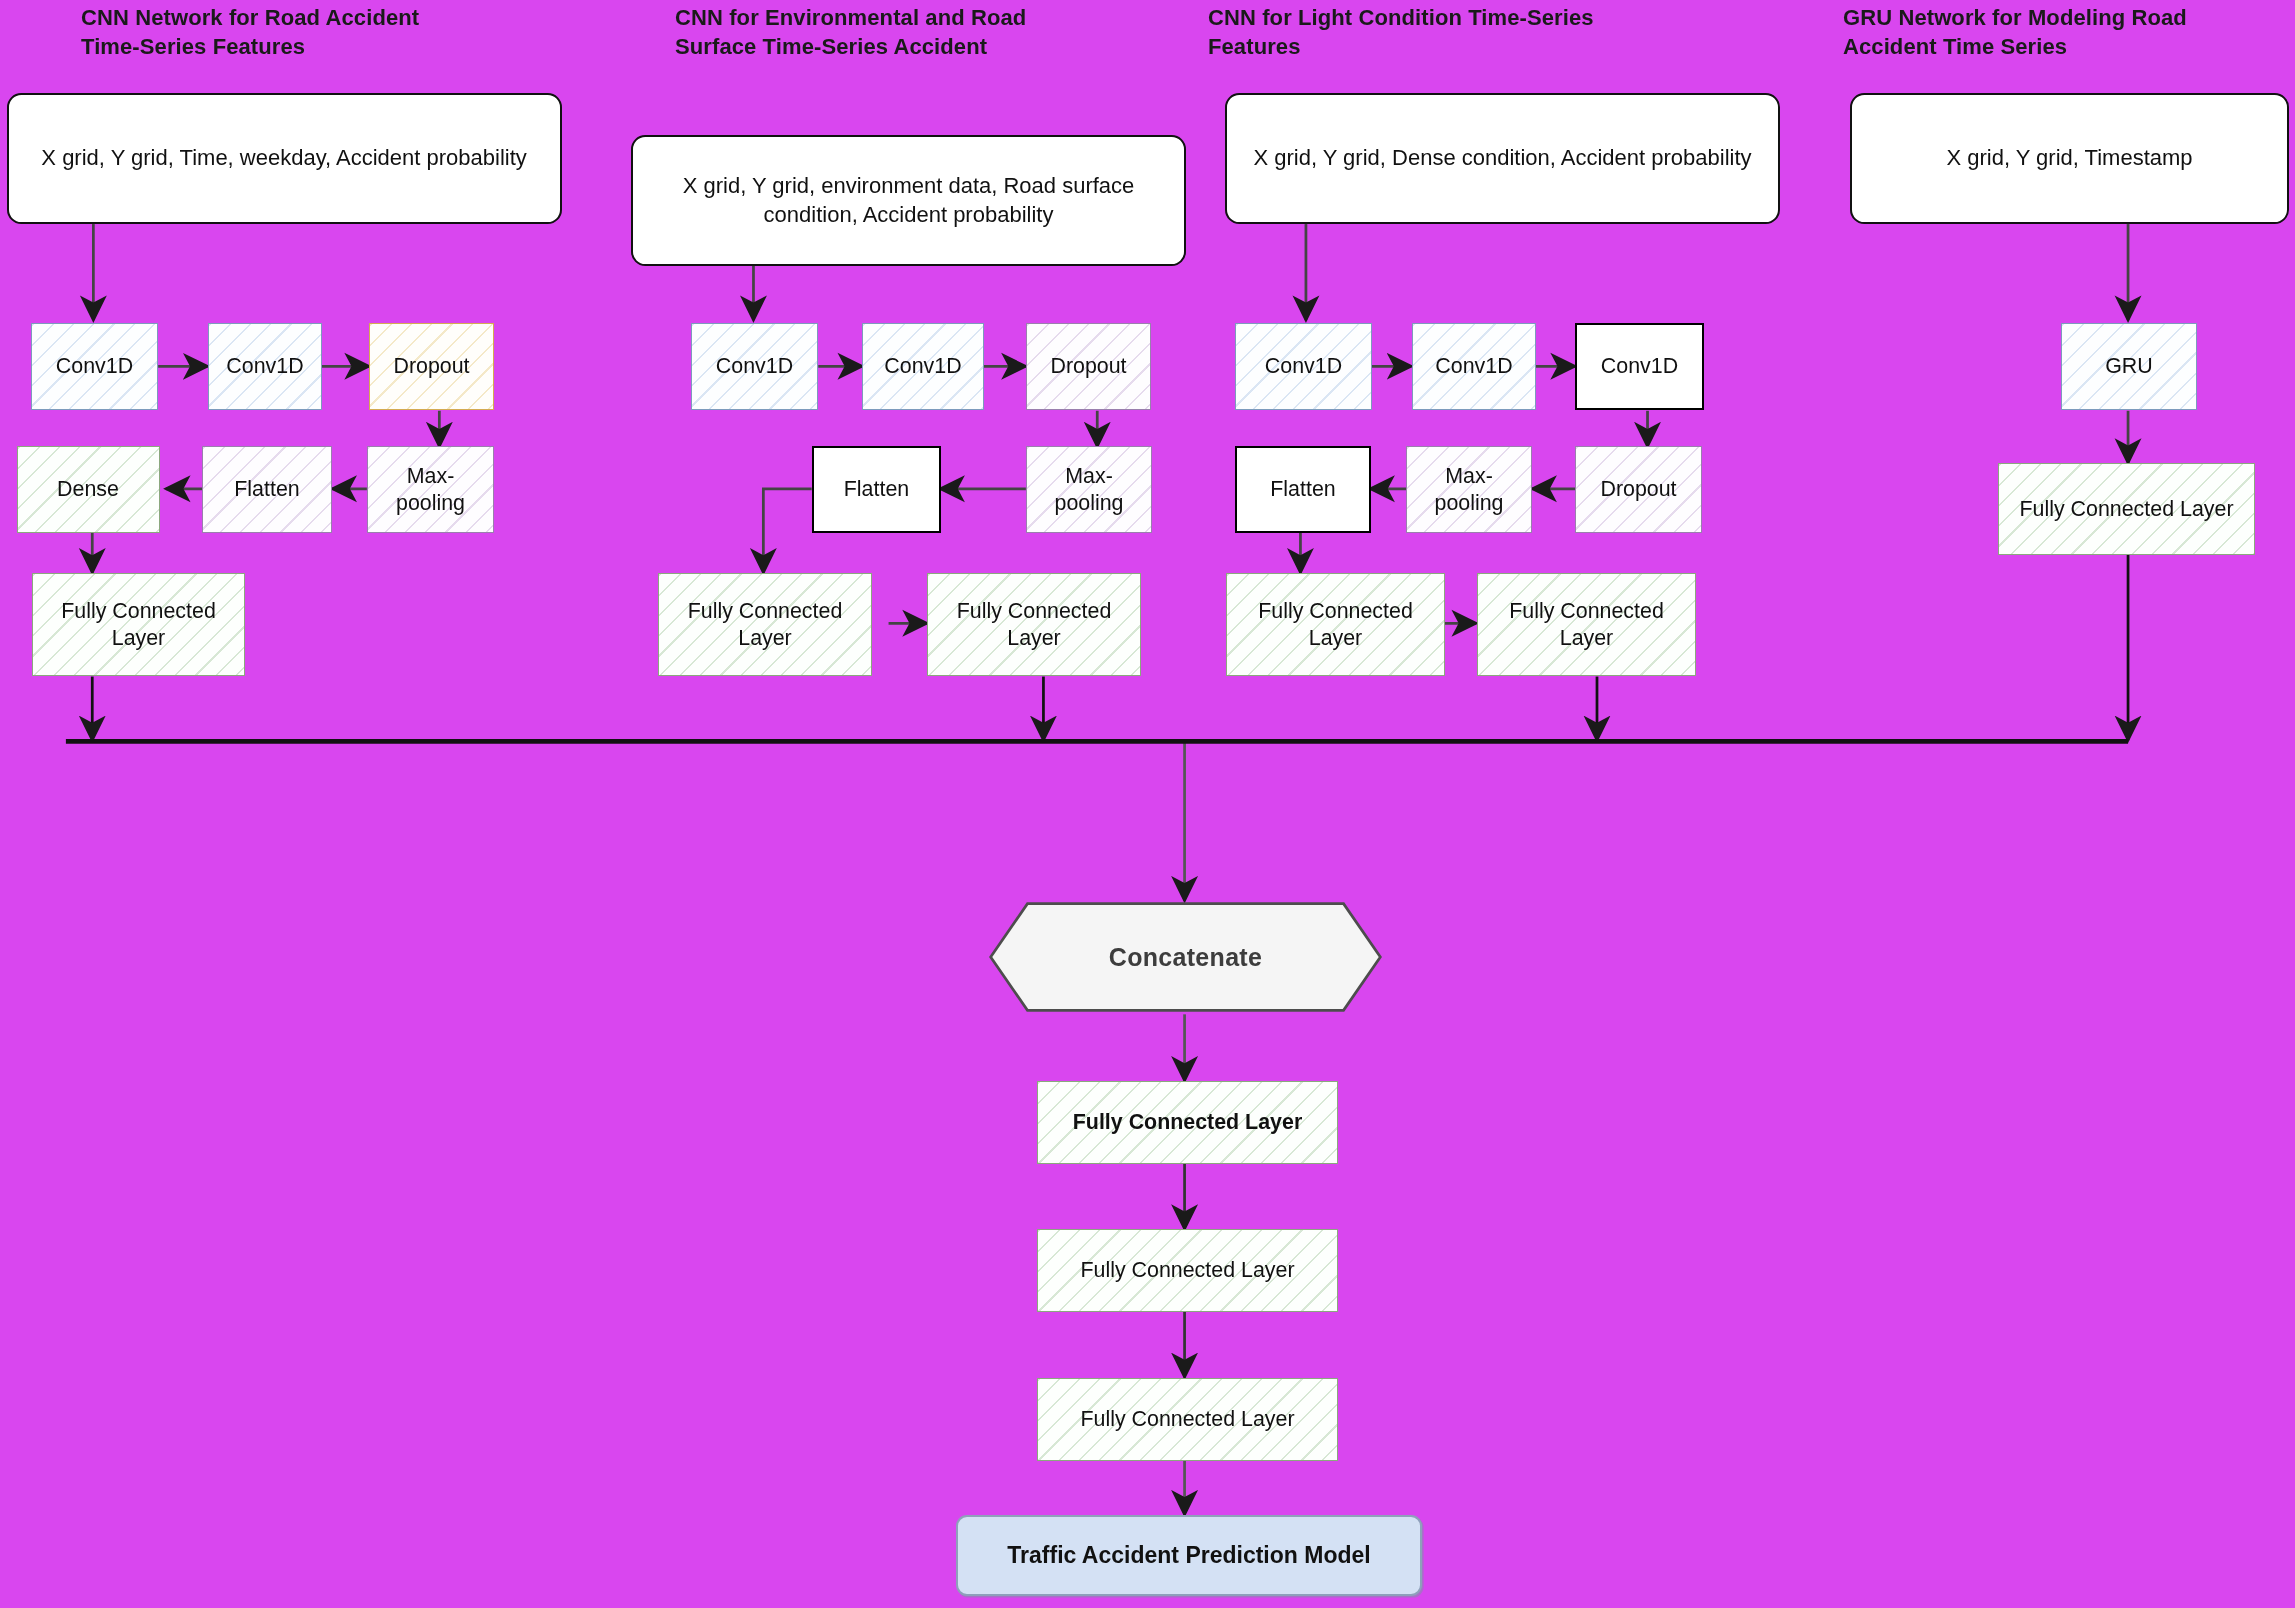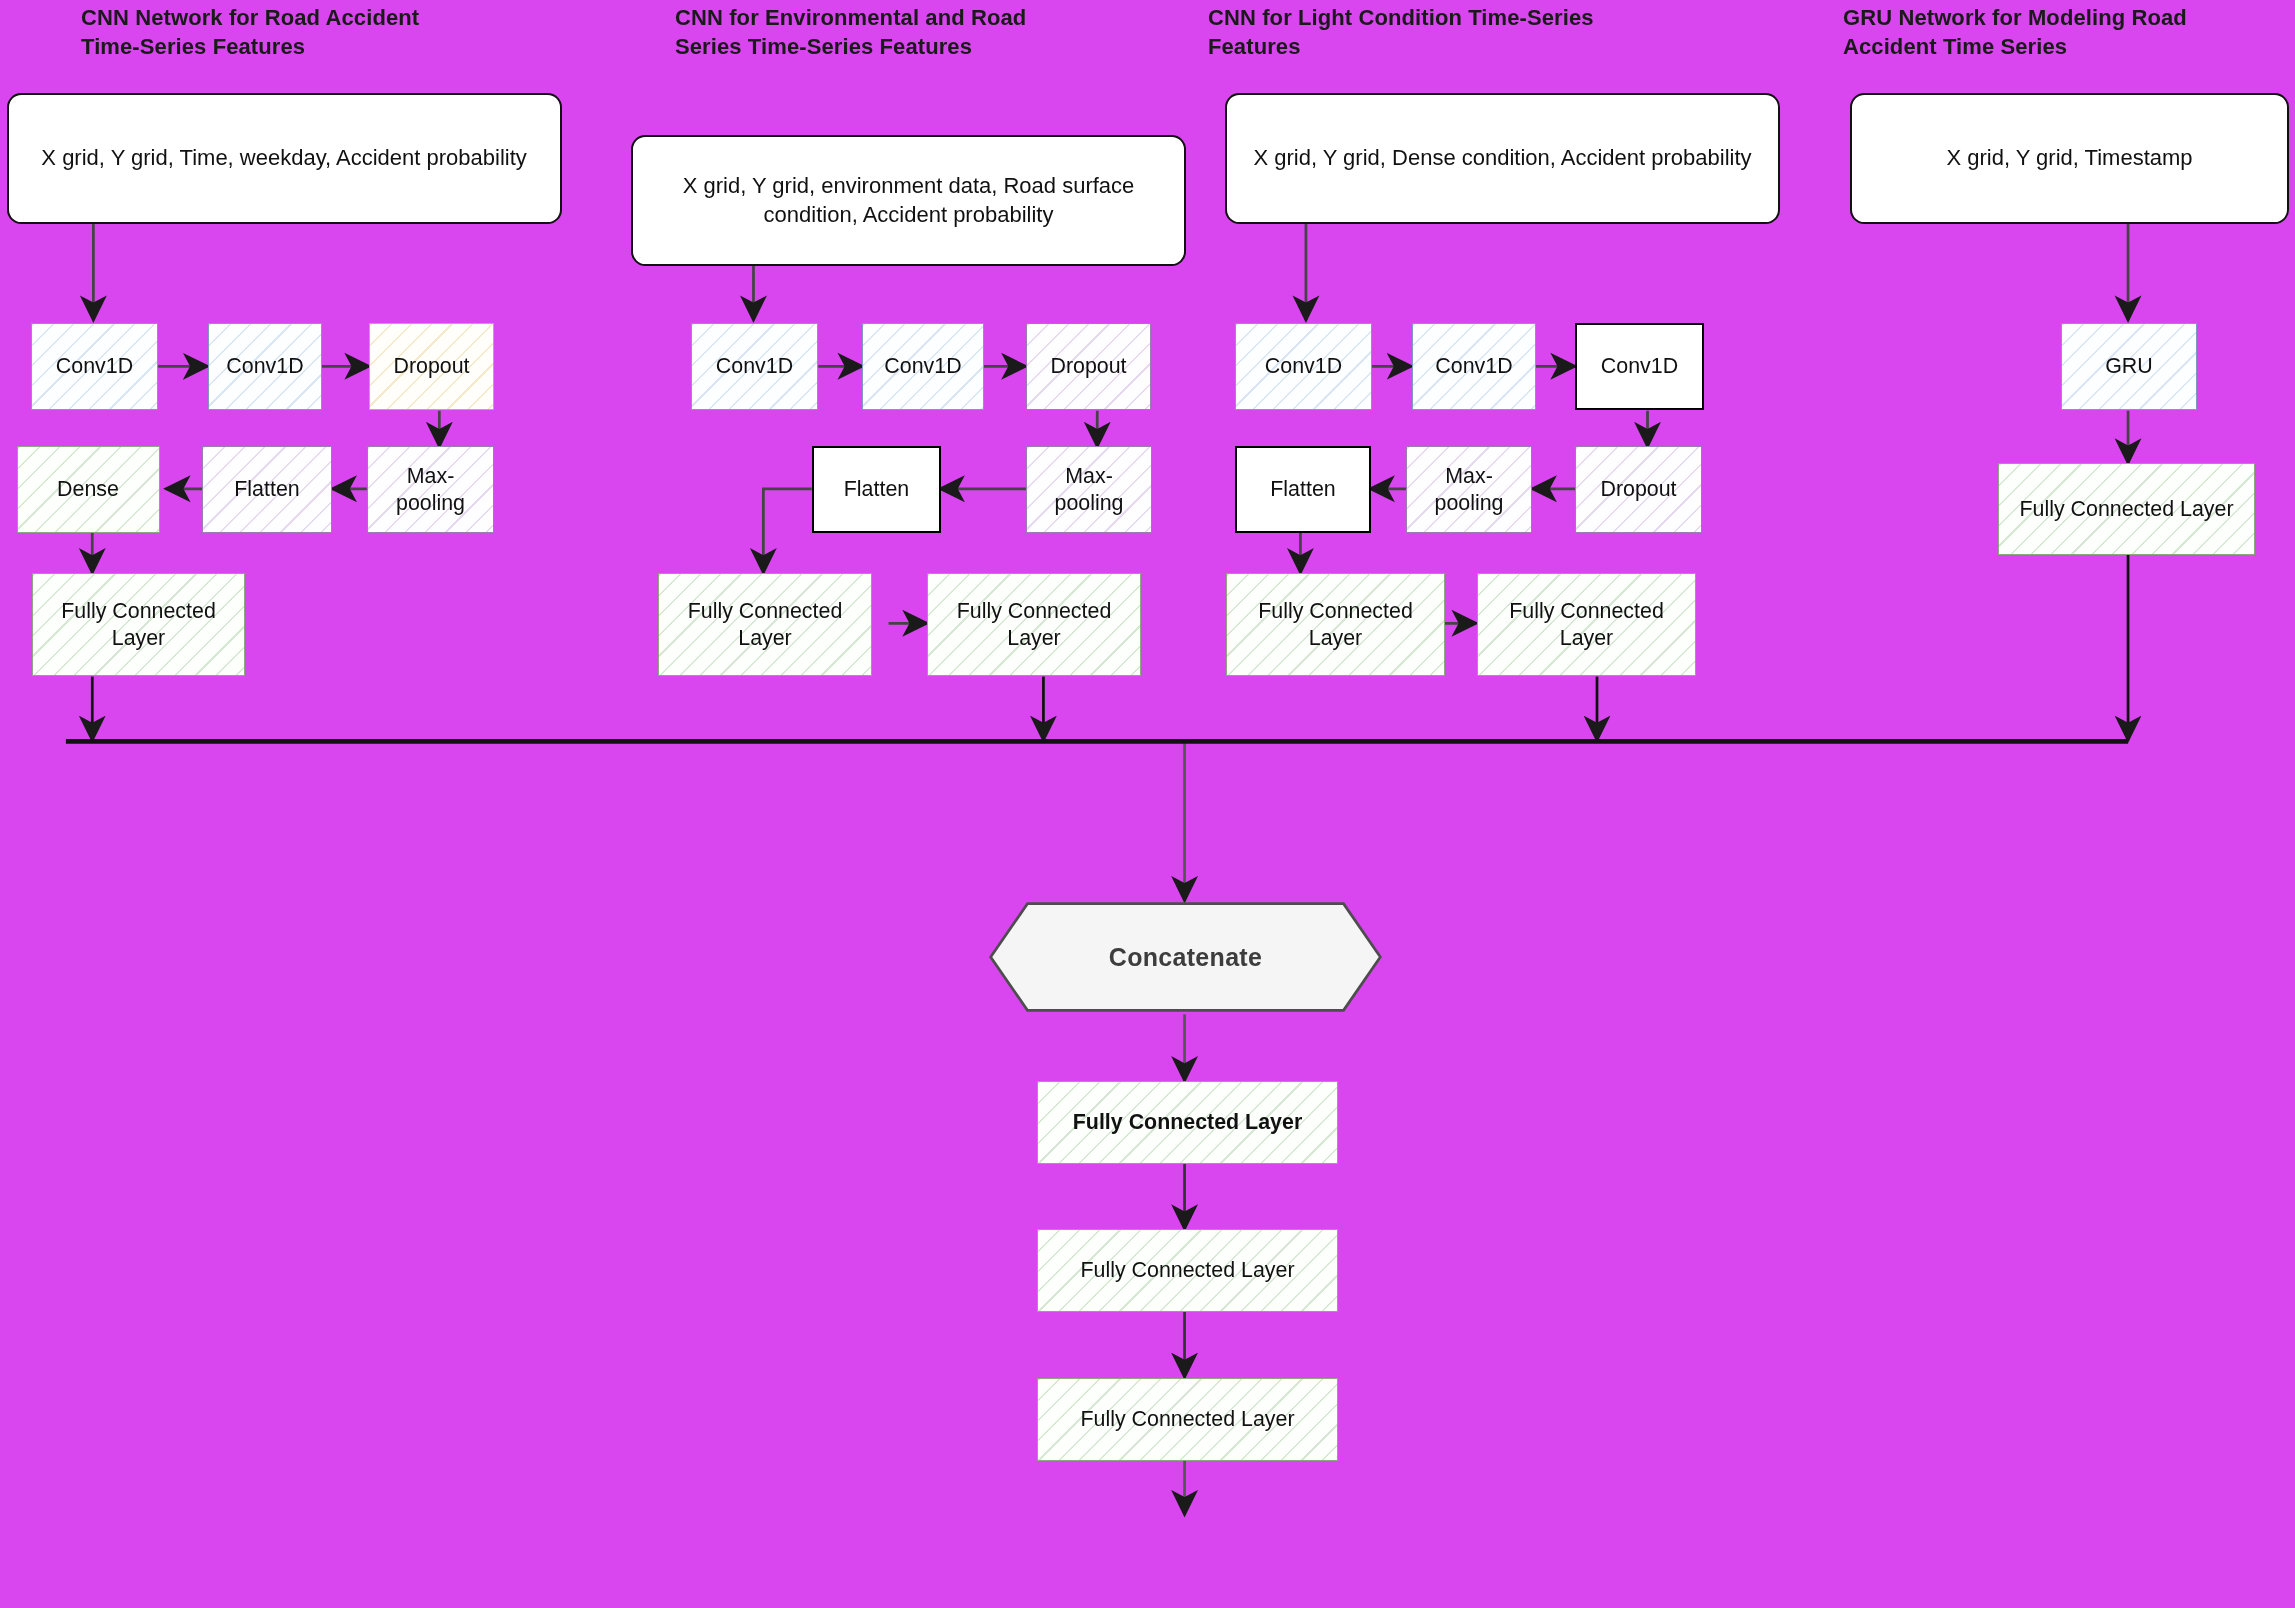--- a/index.html
+++ b/index.html
@@ -148,21 +148,21 @@
       <path d="M2157,2388 L2157,2508" stroke="#333333"></path>
       <path d="M2157,2658 L2157,2758" stroke="#555555"></path>
     </g>
 
     <path d="M120,1350 L3875,1350" stroke="#111111" stroke-width="9" fill="none"></path>
   </svg>
 
   <div class="col-title" style="left:81px;top:4.4px;width:439px;">CNN Network for Road Accident
 Time-Series Features</div>
   <div class="col-title" style="left:675px;top:4.4px;width:461px;">CNN for Environmental and Road
-Series Time-Series Features</div>
+Surface Time-Series Accident</div>
   <div class="col-title" style="left:1208px;top:4.4px;width:494px;">CNN for Light Condition Time-Series
 Features</div>
   <div class="col-title" style="left:1843px;top:4.4px;width:434px;">GRU Network for Modeling Road
 Accident Time Series</div>
 
   <div class="node input-box" style="left:6.6px;top:93px;width:555px;height:131px;">X grid, Y grid, Time,  weekday, Accident probability</div>
   <div class="node input-box" style="left:631px;top:93px;width:555px;height:131px;margin-top:42px;">X grid, Y grid, environment data, Road surface condition, Accident probability</div>
   <div class="node input-box" style="left:1225px;top:93px;width:555px;height:131px;">X grid, Y grid, Dense condition, Accident probability</div>
   <div class="node input-box" style="left:1850px;top:93px;width:439px;height:131px;">X grid, Y grid, Timestamp</div>
 
@@ -204,15 +204,16 @@
     <svg width="393" height="110" viewBox="0 0 715 200" xmlns="http://www.w3.org/2000/svg">
       <polygon points="70,3 645,3 712,100 645,197 70,197 3,100" fill="#f5f5f5" stroke="#4d4d4d" stroke-width="5"></polygon>
     </svg>
     <div class="hex-label">Concatenate</div>
   </div>
 
   <div class="node hatch-green bd-green fc-bold" style="left:1037px;top:1081px;width:301px;height:83px;">Fully Connected Layer</div>
   <div class="node hatch-green bd-green" style="left:1037px;top:1229px;width:301px;height:83px;">Fully Connected Layer</div>
   <div class="node hatch-green bd-green" style="left:1037px;top:1378px;width:301px;height:83px;">Fully Connected Layer</div>
 
+  <div class="node final-box" style="left:956px;top:1515px;width:466px;height:81px;">Traffic Accident Prediction Model</div>
 
 </div>
 
 
 </body></html>

